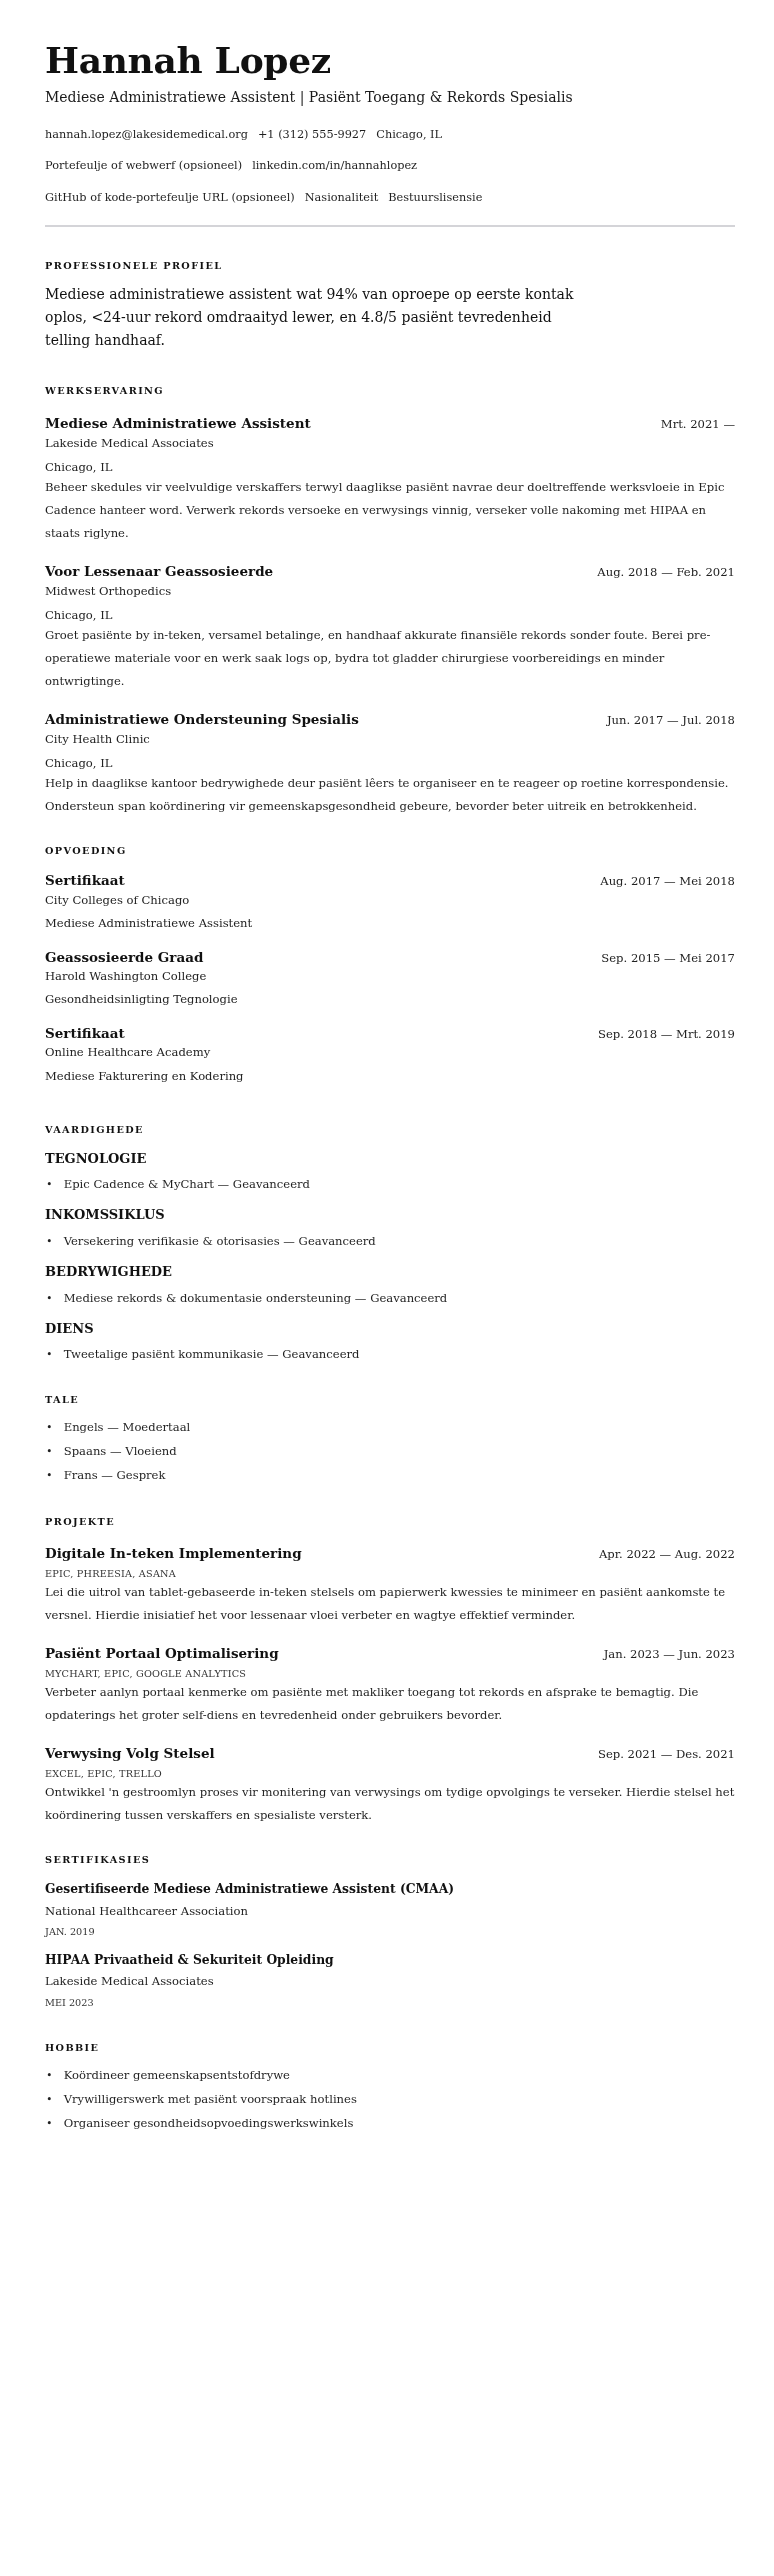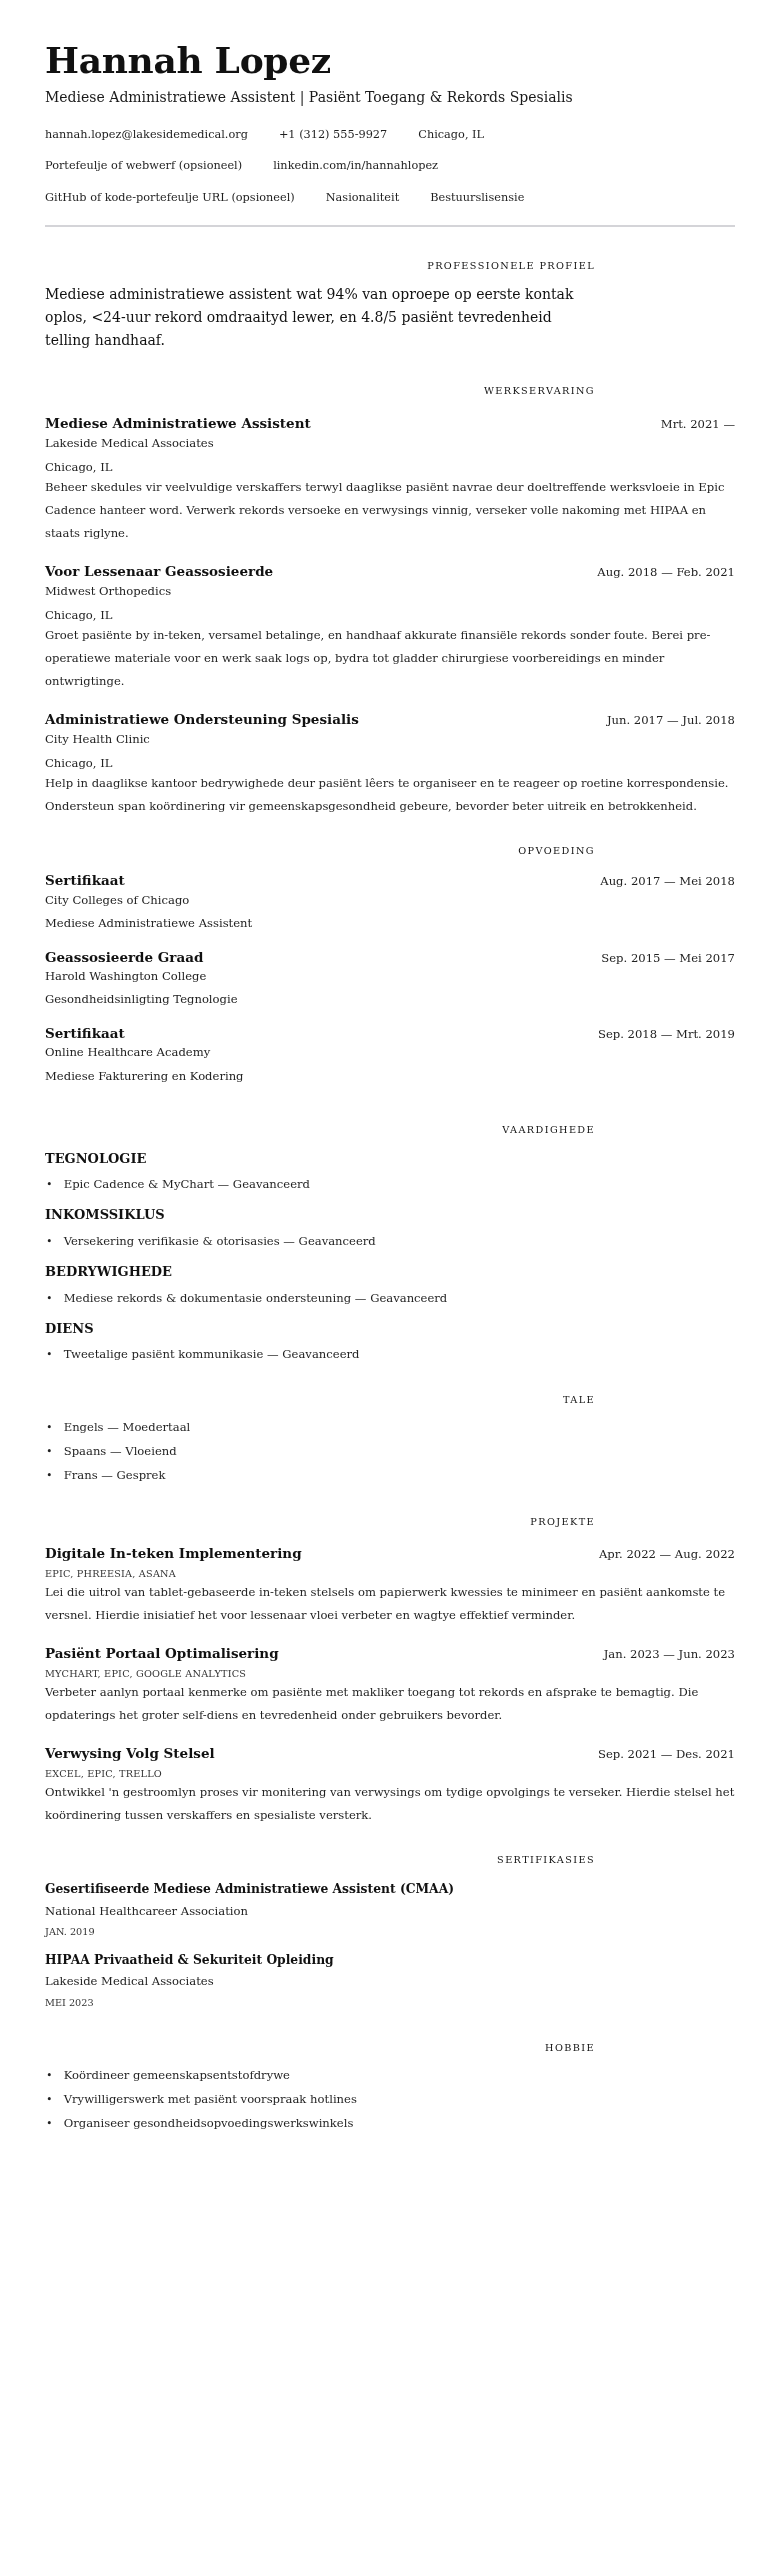--- a/index.html
+++ b/index.html
@@ -25,37 +25,36 @@
     line-height: 20.6px;
     margin-top: 3.9px;
     color: #1a1a1a;
   }
   .contact-row {
     font-size: 11.3px;
     line-height: 15.5px;
     color: #1f1f1f;
     margin-top: 16px;
     display: flex;
-    gap: 31px;
+    gap: 10px;
   }
   .contact-row.first { margin-top: 19.4px; }
   .divider {
     height: 1.9px;
     background: #d4d4d8;
     margin-top: 19.4px;
     width: 690px;
   }
   .section-title {
     font-size: 9.7px;
-    font-weight: normal;
+    font-weight: bold;
     letter-spacing: 1.4px;
     text-transform: uppercase;
     color: #111;
     line-height: 13px;
-    text-align: right;
   }
   .summary {
     font-size: 14px;
     line-height: 23px;
     margin-top: 11.6px;
     color: #111;
   }
   .entry-head {
     display: flex;
     justify-content: space-between;

